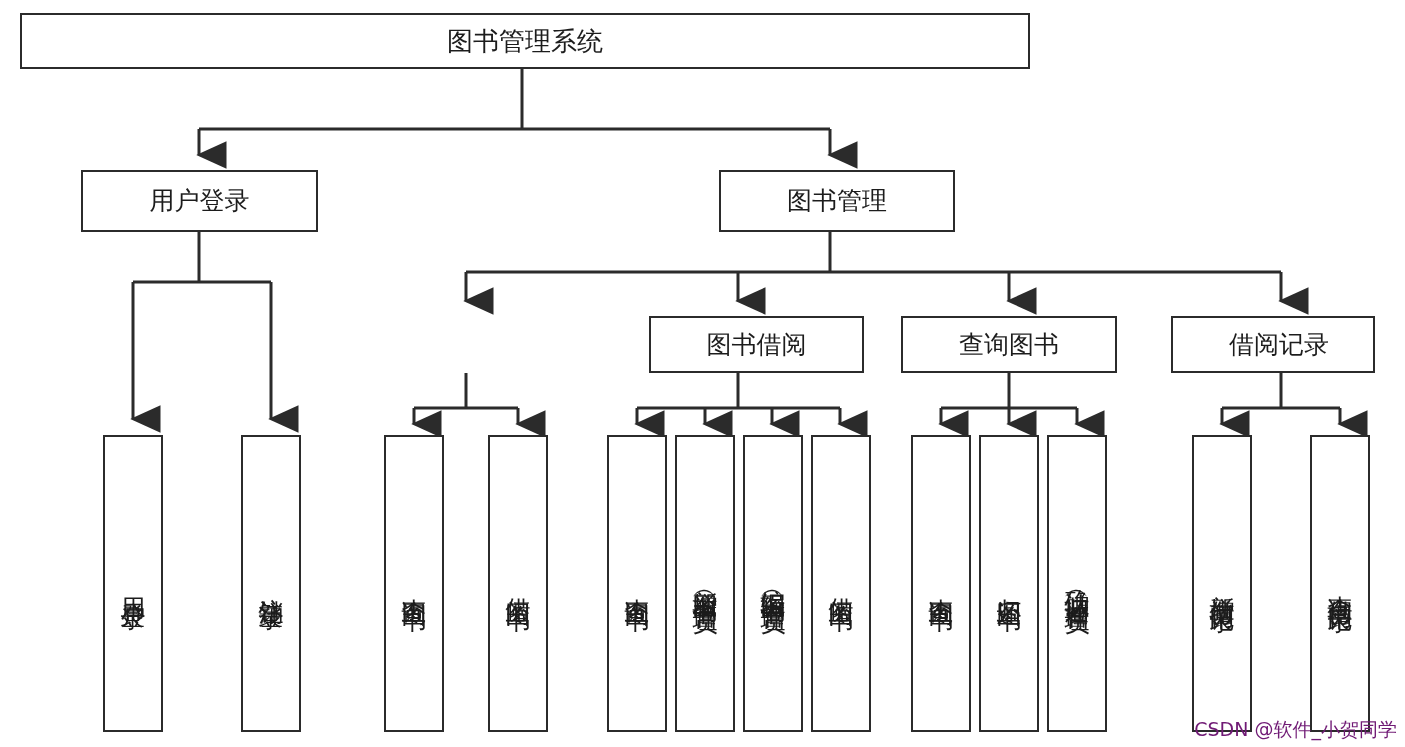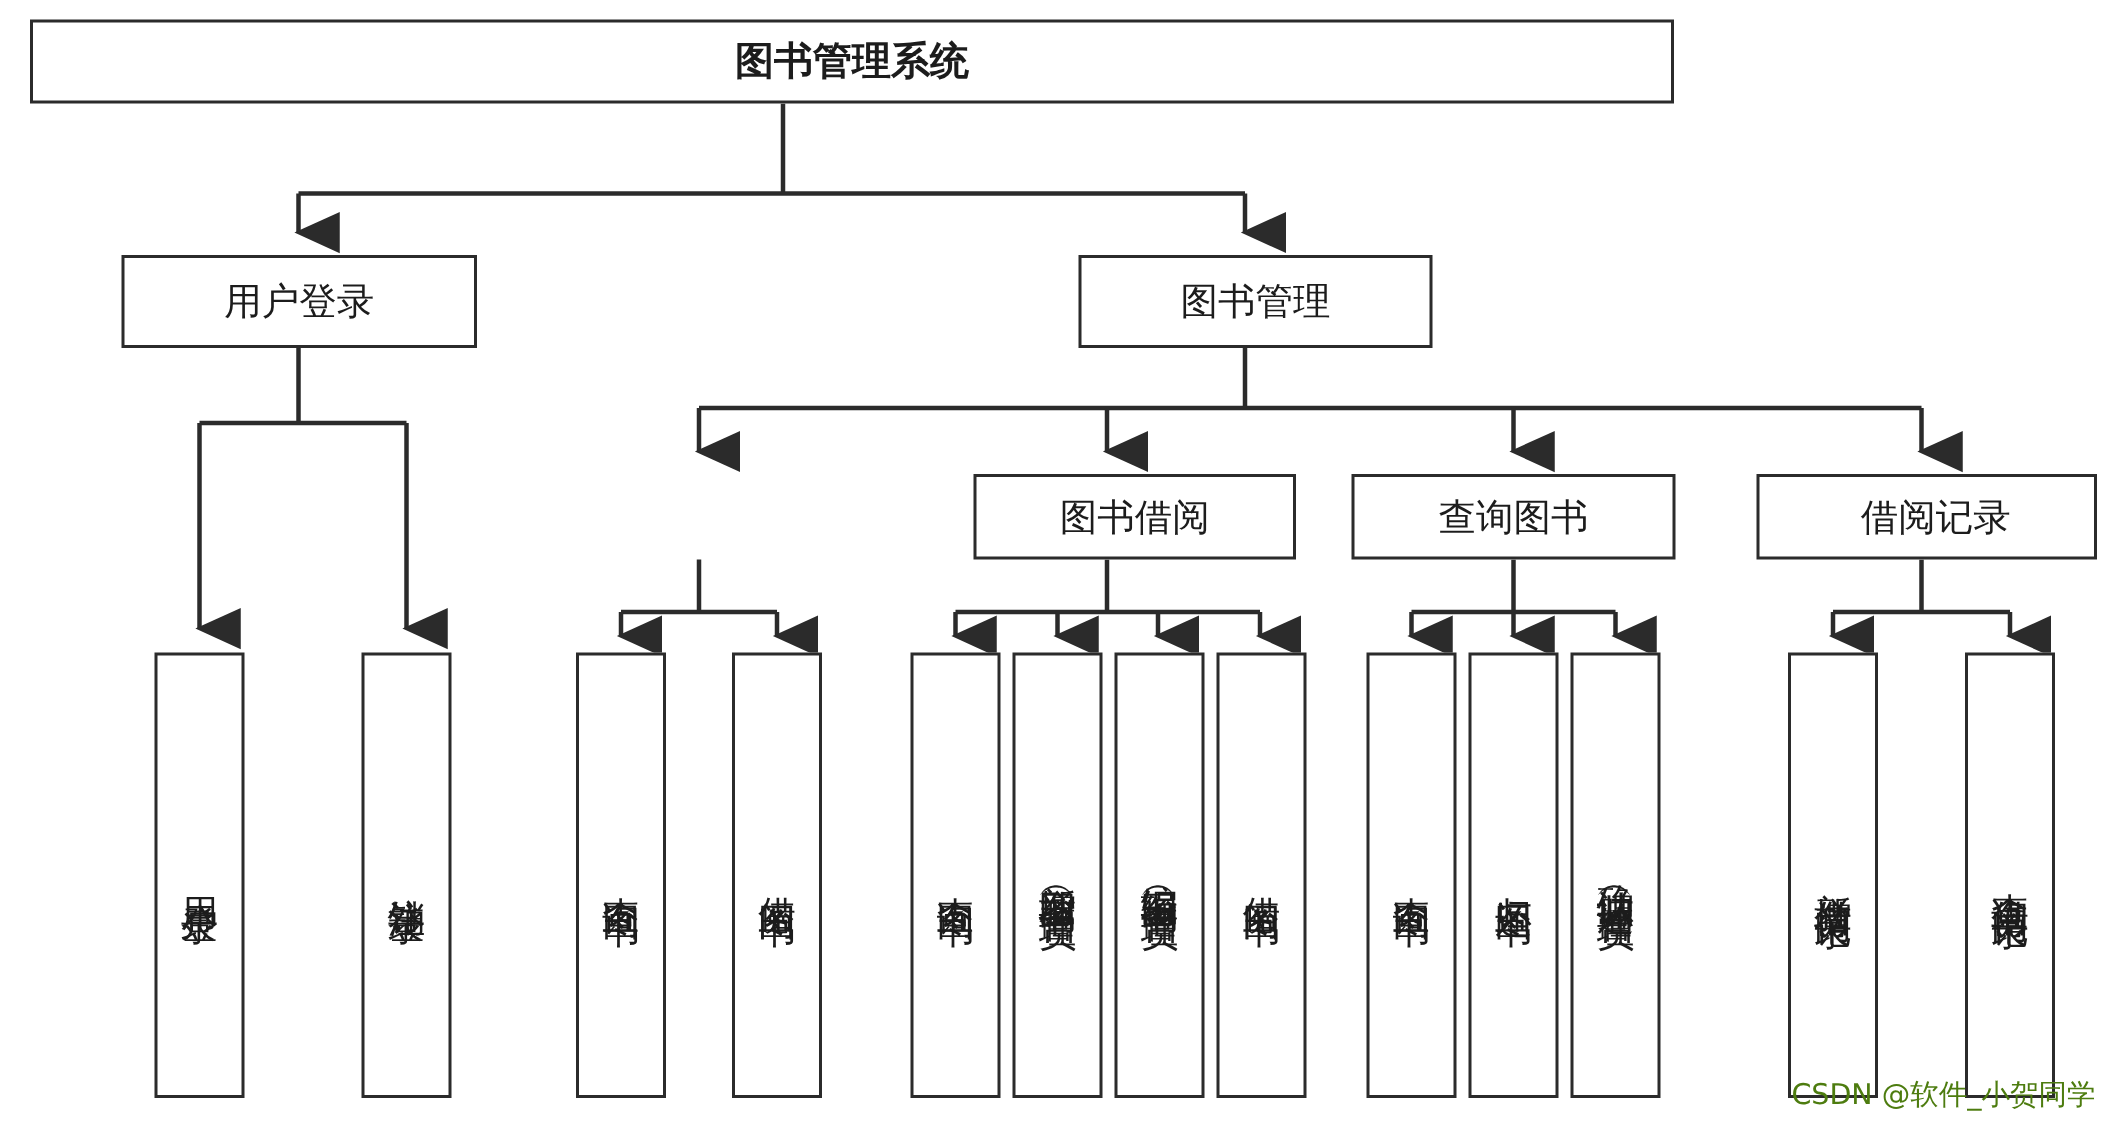--- a/index.html
+++ b/index.html
@@ -57,21 +57,21 @@
     text-orientation: upright;
     font-size: 25px;
     letter-spacing: 3px;
     line-height: 1;
   }
   .watermark {
     position: absolute;
     right: 8px;
     bottom: 4px;
     font-size: 19px;
-    color: #4d7c0f;
+    color: #701a75;
     z-index: 5;
     white-space: nowrap;
     font-family: "DejaVu Sans", "Liberation Sans", sans-serif;
   }
 </style>
 </head>
 <body>
 
 <div id="canvas">
 
@@ -119,38 +119,38 @@
       <path d="M 1009 408 L 1009 424" marker-end="url(#arrow)"></path>
       <path d="M 1077 408 L 1077 424" marker-end="url(#arrow)"></path>
 
       <path d="M 1281 373 L 1281 408"></path>
       <path d="M 1222 408 L 1340 408"></path>
       <path d="M 1222 408 L 1222 424" marker-end="url(#arrow)"></path>
       <path d="M 1340 408 L 1340 424" marker-end="url(#arrow)"></path>
     </g>
   </svg>
 
-  <div class="node root h" style="left:20px; top:13px; width:1096px; height:56px;font-weight:bold;">
+  <div class="node root h" style="left:20px; top:13px; width:1010px; height:56px;">
     <span class="label">图书管理系统</span>
   </div>
 
   <div class="node h" style="left:81px; top:170px; width:237px; height:62px;">
     <span class="label">用户登录</span>
   </div>
   <div class="node h" style="left:719px; top:170px; width:236px; height:62px;">
     <span class="label">图书管理</span>
   </div>
 
   <div class="node h" style="left:649px; top:316px; width:215px; height:57px;">
     <span class="label">图书借阅</span>
   </div>
   <div class="node h" style="left:901px; top:316px; width:216px; height:57px;">
     <span class="label">查询图书</span>
   </div>
-  <div class="node h" style="left:1171px; top:316px; width:227px; height:57px;padding-left:12px;">
+  <div class="node h" style="left:1171px; top:316px; width:204px; height:57px;padding-left:12px;">
     <span class="label">借阅记录</span>
   </div>
 
   <div class="node v" style="left:103px; top:435px; width:60px; height:297px;">
     <span class="label">用户登录</span>
   </div>
   <div class="node v" style="left:241px; top:435px; width:60px; height:297px;">
     <span class="label">注销登录</span>
   </div>
 

